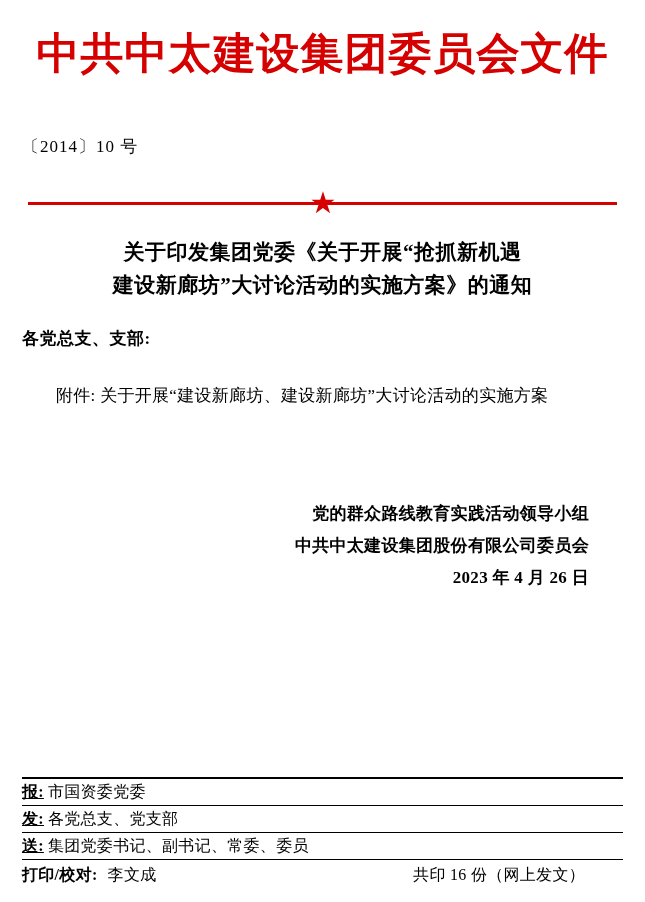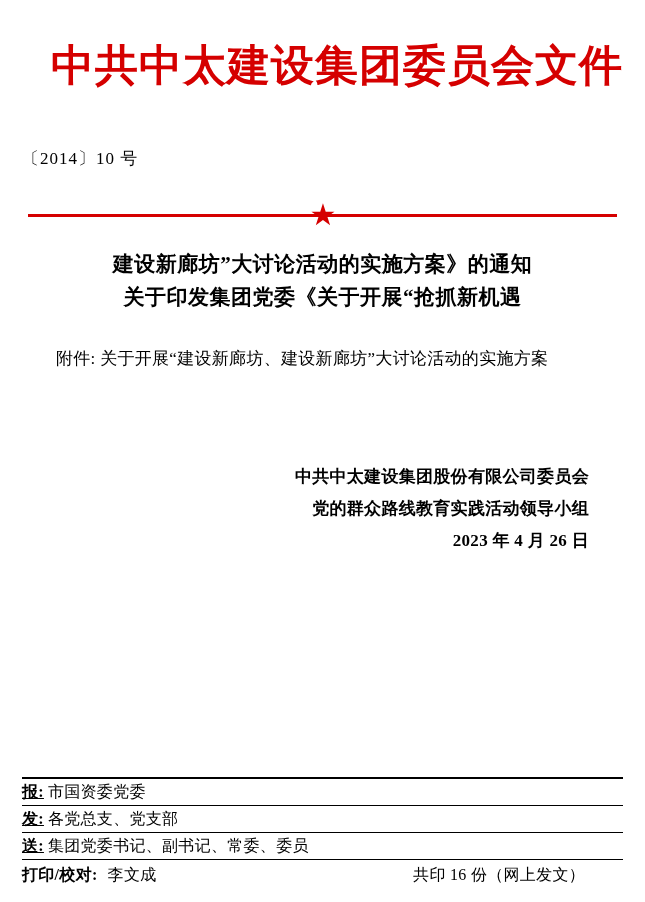--- a/index.html
+++ b/index.html
@@ -17,28 +17,28 @@
   .page {
     position: relative;
     width: 645px;
     height: 902px;
     box-sizing: border-box;
     padding: 0 22px;
   }
 
   
   .masthead {
-    text-align: right;
+    text-align: center;
     color: #d50000;
     font-family: "Liberation Serif", serif;
     font-weight: bold;
     font-size: 43px;
     letter-spacing: 1px;
     line-height: 1;
-    padding-top: 44px;
+    padding-top: 32px;
     white-space: nowrap;
   }
 
   
   .docnum {
     font-size: 17px;
     font-family: "Liberation Serif", serif;
     margin-top: 60px;
     letter-spacing: 1px;
   }
@@ -172,31 +172,32 @@
   <div class="masthead">中共中太建设集团委员会文件</div>
 
   <div class="docnum">〔2014〕10 号</div>
 
   <div class="redrule-wrap">
     <div class="redrule"></div>
     <div class="star">★</div>
   </div>
 
   <div class="title">
+    <span class="line">关于印发集团党委《关于开展“抢抓新机遇</span>
     <span class="line">建设新廊坊”大讨论活动的实施方案》的通知</span>
-    <span class="line">关于印发集团党委《关于开展“抢抓新机遇</span>
-  </div>
-
+  </div>
+
+  <div class="salutation">各党总支、支部:</div>
 
 
   <div class="para gap">附件: 关于开展“建设新廊坊、建设新廊坊”大讨论活动的实施方案</div>
 
   <div class="signature">
+    <span class="sline">党的群众路线教育实践活动领导小组</span>
     <span class="sline">中共中太建设集团股份有限公司委员会</span>
-    <span class="sline">党的群众路线教育实践活动领导小组</span>
     <span class="sline">2023 年 4 月 26 日</span>
   </div>
 
   <div class="footer">
     <div class="footer-top-rule"></div>
 
     <div class="frow">
       <span class="flabel">
         <span class="ul">报:</span>
       </span>

